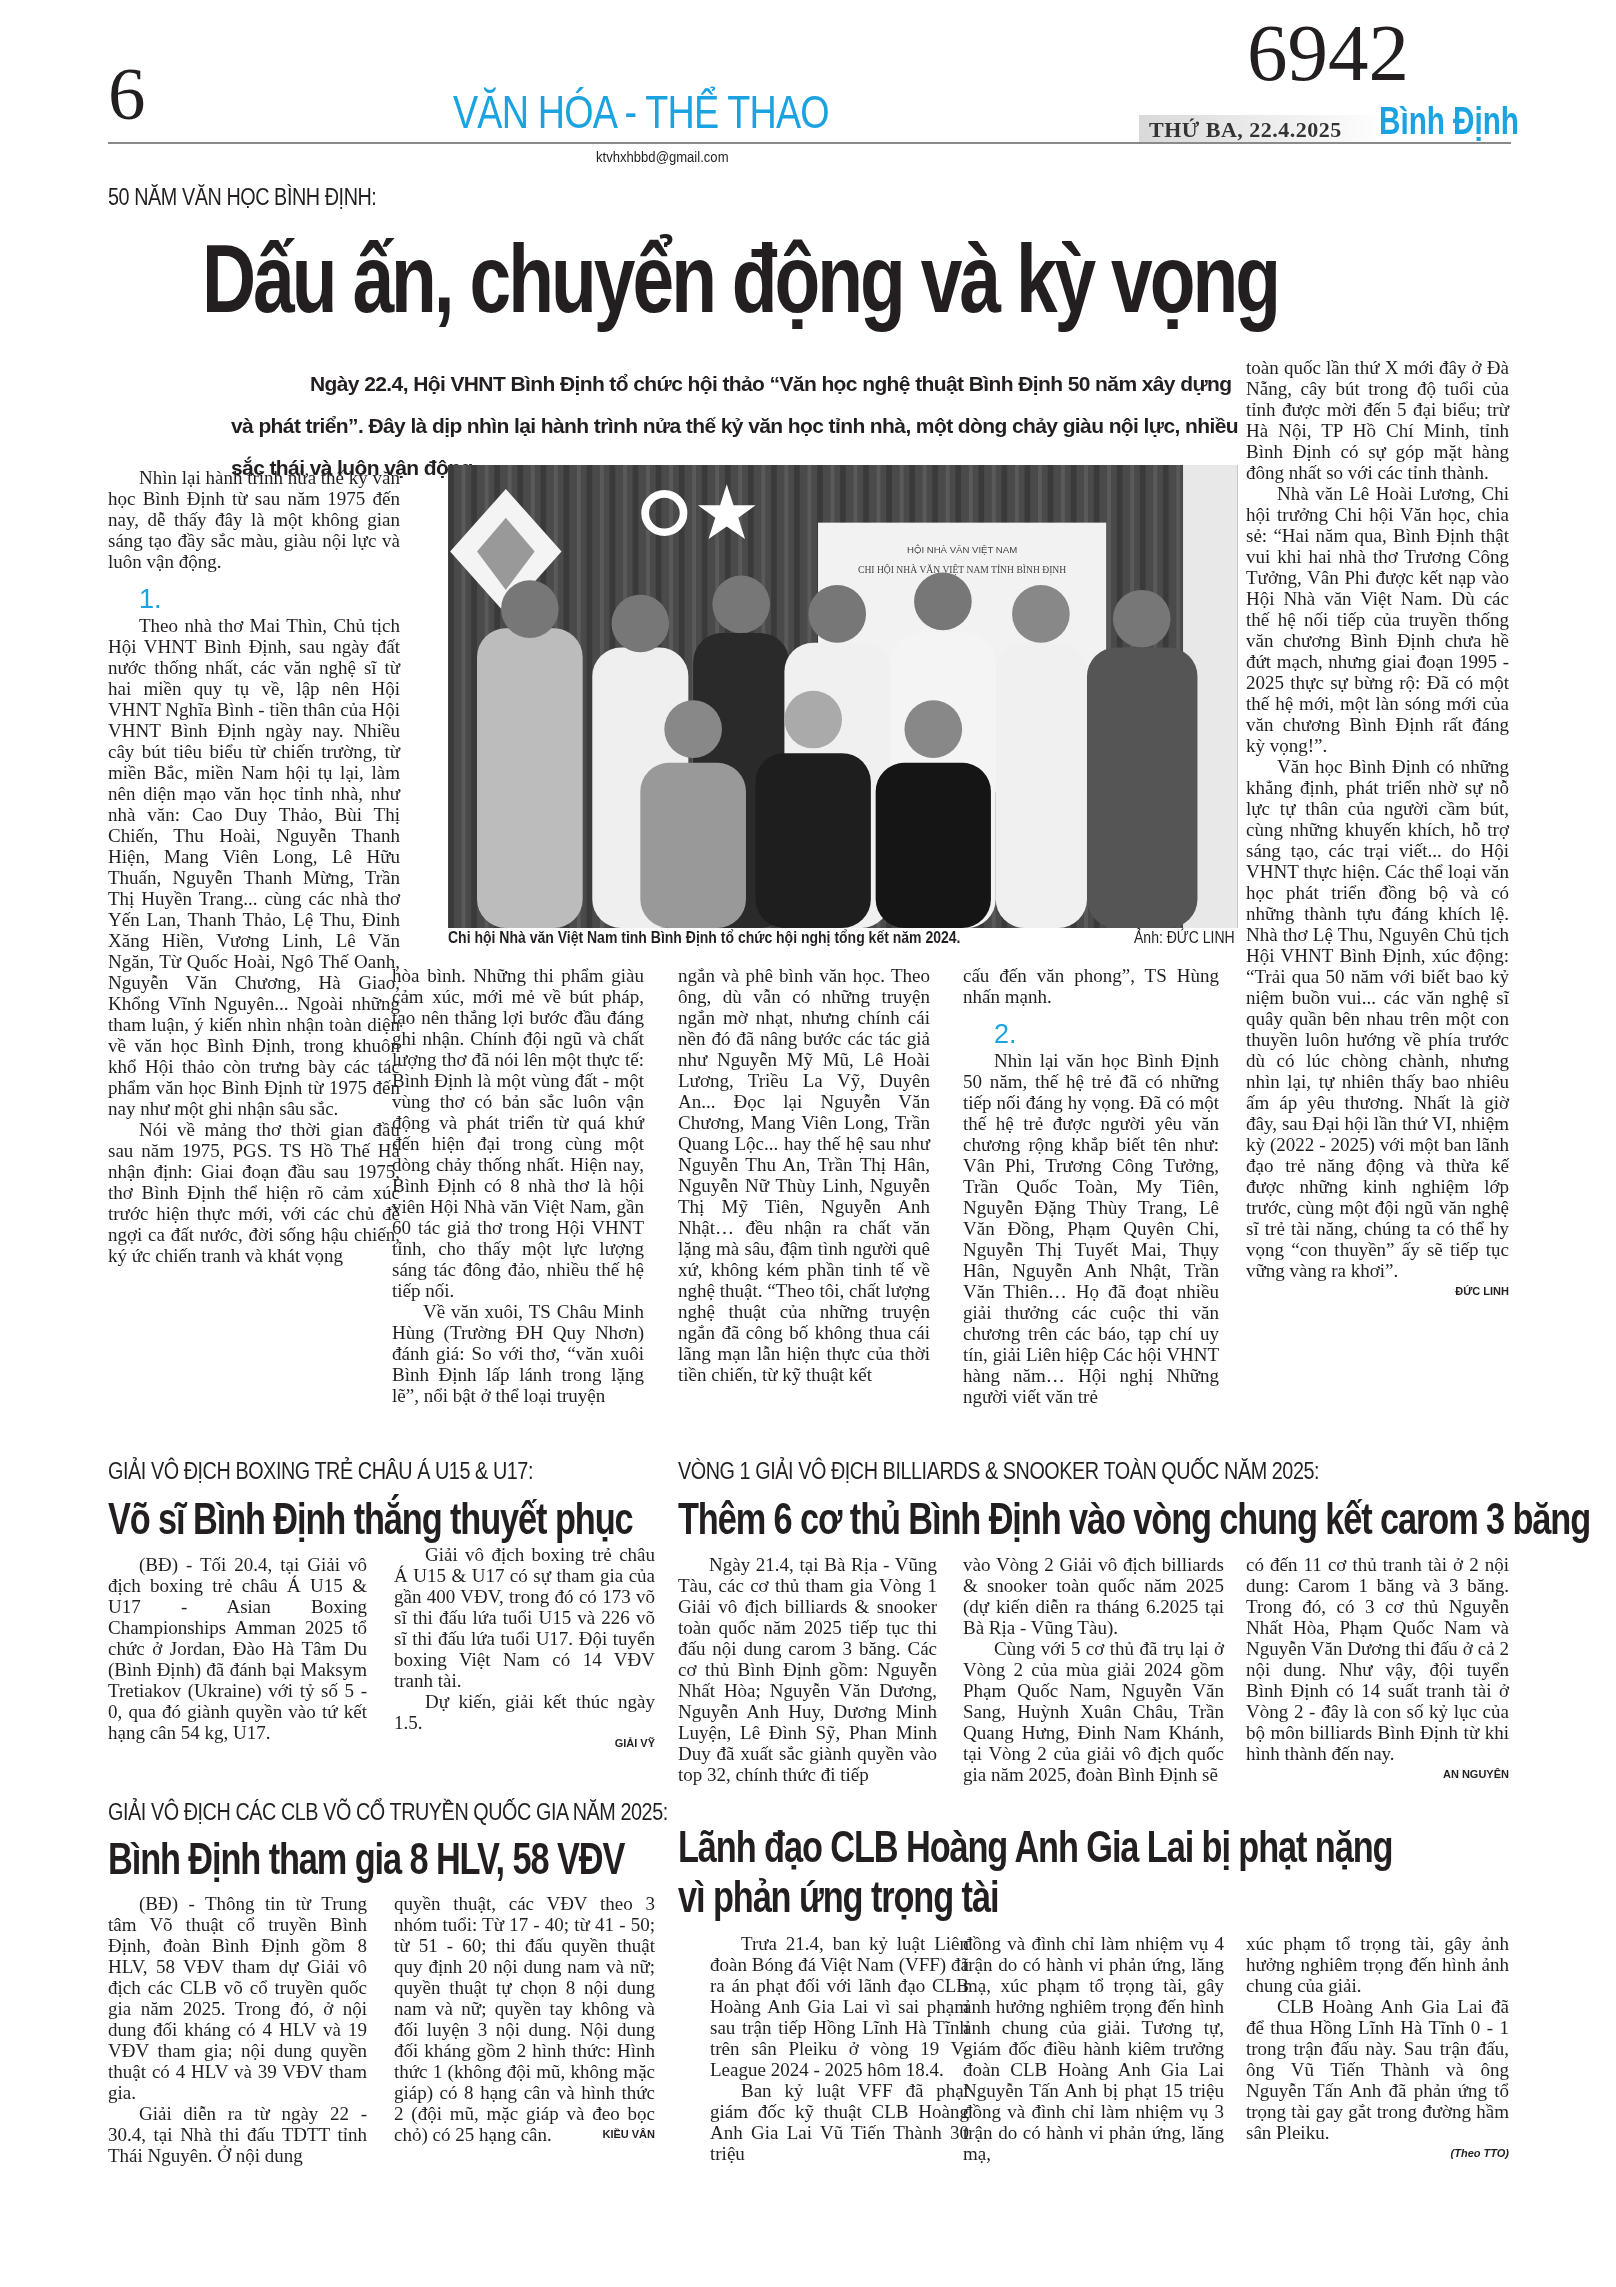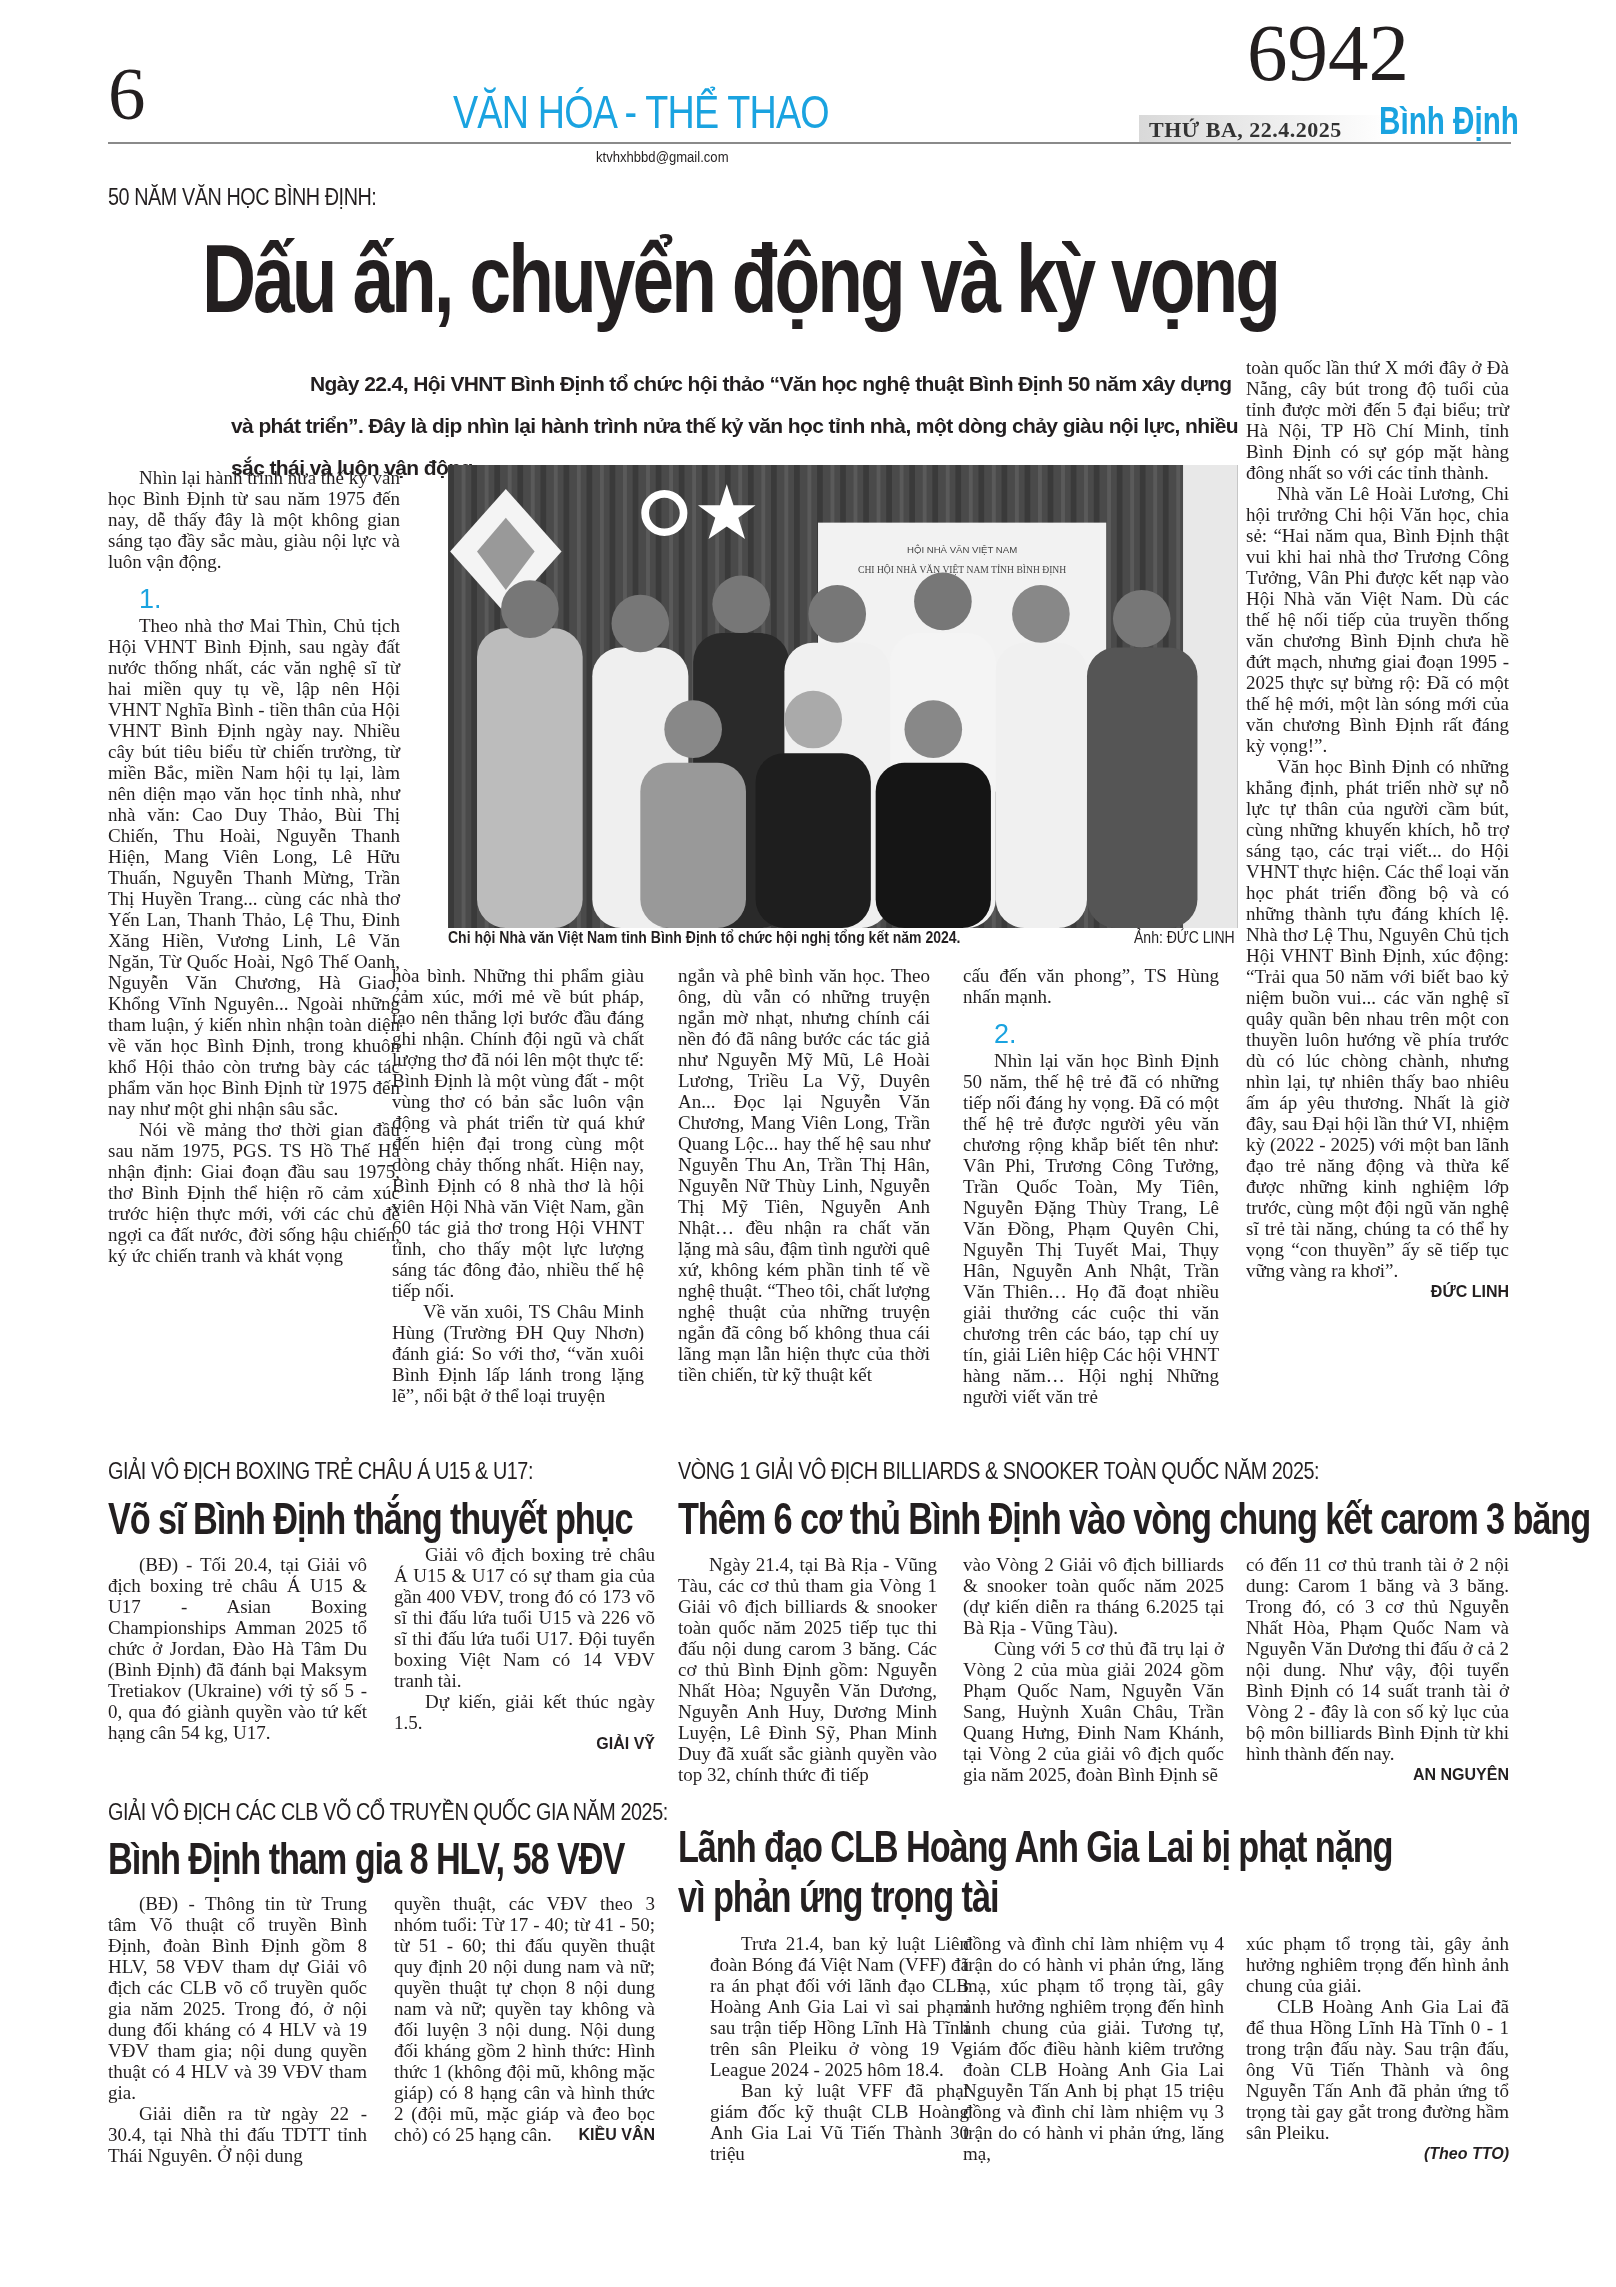--- a/index.html
+++ b/index.html
@@ -15,21 +15,21 @@
   .email{left:596px;top:148px;font-size:15.4px;font-family:"Liberation Sans",sans-serif;transform:scaleX(0.85);transform-origin:left top;}
   .kicker{font-family:"Liberation Sans",sans-serif;font-size:23px;letter-spacing:-0.5px;transform:scaleX(0.86);transform-origin:left top;white-space:nowrap;}
   .h-main{left:202px;top:231px;font-size:96px;font-weight:bold;font-family:"Liberation Sans",sans-serif;letter-spacing:-3.8px;transform:scaleX(0.78);transform-origin:left top;white-space:nowrap;line-height:1;}
   .lede{left:231px;top:363px;width:1009px;font-family:"Liberation Sans",sans-serif;font-weight:bold;font-size:21px;line-height:42px;text-indent:79px;letter-spacing:-0.6px;}
   .col{font-size:19px;line-height:21px;text-align:justify;hyphens:none;}
   .col p{margin:0;text-indent:31px;}
   .secnum{color:#1aa3e0;font-size:27px;font-family:"Liberation Sans",sans-serif;padding-left:31px;line-height:31px;margin-top:11.5px;}
   .photo{left:448px;top:465px;width:790px;height:463px;background:#5b5b5b;overflow:hidden;}
   .caption{left:448px;top:928px;font-family:"Liberation Sans",sans-serif;font-weight:bold;font-size:16.3px;transform:scaleX(0.86);transform-origin:left top;white-space:nowrap;}
   .credit{left:1134px;top:928px;font-family:"Liberation Sans",sans-serif;font-size:16.3px;transform:scaleX(0.86);transform-origin:left top;white-space:nowrap;}
-  .sign{font-family:"Liberation Sans",sans-serif;font-weight:bold;font-size:16px;text-align:right;}
+  .sign{font-family:"Liberation Sans",sans-serif;font-weight:bold;font-size:11px;text-align:right;}
   .h2{font-family:"Liberation Sans",sans-serif;font-weight:bold;font-size:44px;letter-spacing:-1.4px;transform:scaleX(0.78);transform-origin:left top;white-space:nowrap;line-height:1;}
 </style>
 </head>
 <body>
 
 <div class="abs page-num">6</div>
 <div class="abs section">VĂN HÓA - THỂ THAO</div>
 <div class="abs issue">6942</div>
 <div class="abs dateband"></div>
 <div class="abs datetxt">THỨ BA, 22.4.2025</div>

